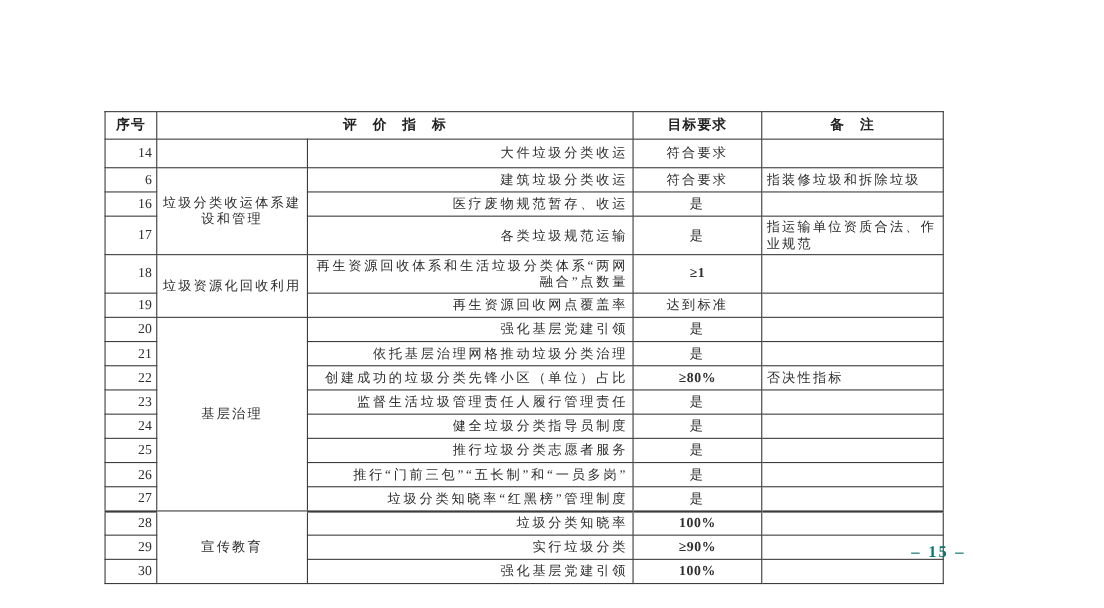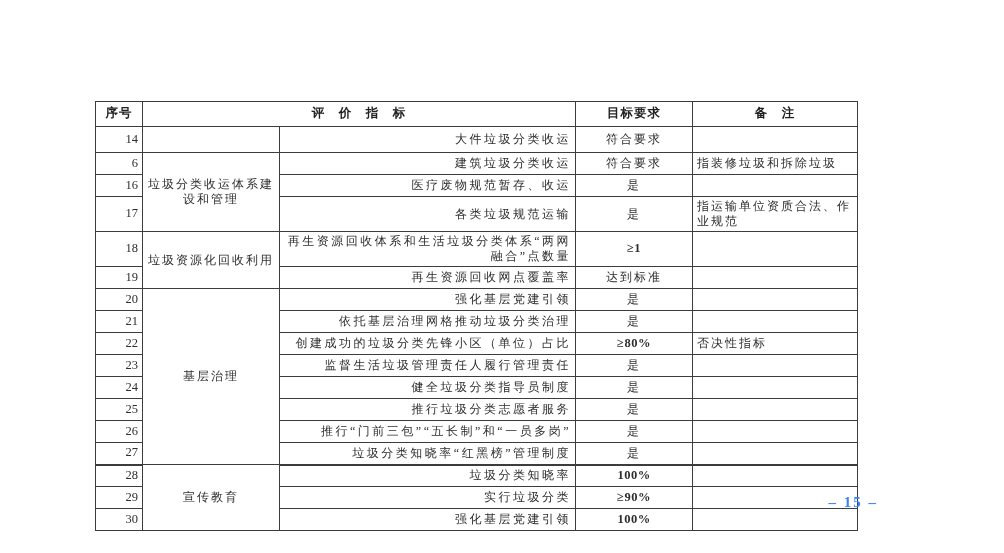--- a/index.html
+++ b/index.html
@@ -58,21 +58,21 @@
   tr.thick-bottom td { border-bottom-width: 2px; }
   td.thick-bottom { border-bottom-width: 2px; font-family: Liberation Serif, serif; }
 
   .pageno {
     position: absolute;
     top: 494px;
     right: 126px;
     font-size: 15px;
     font-weight: bold;
     letter-spacing: 2px;
-    color: #3b82f6;
+    color: #0f766e;
     font-family: "Liberation Serif", "DejaVu Serif", serif;
   }
 </style>
 </head>
 <body>
 
 <div class="page">
 
   <table class="eval">
     <colgroup>

